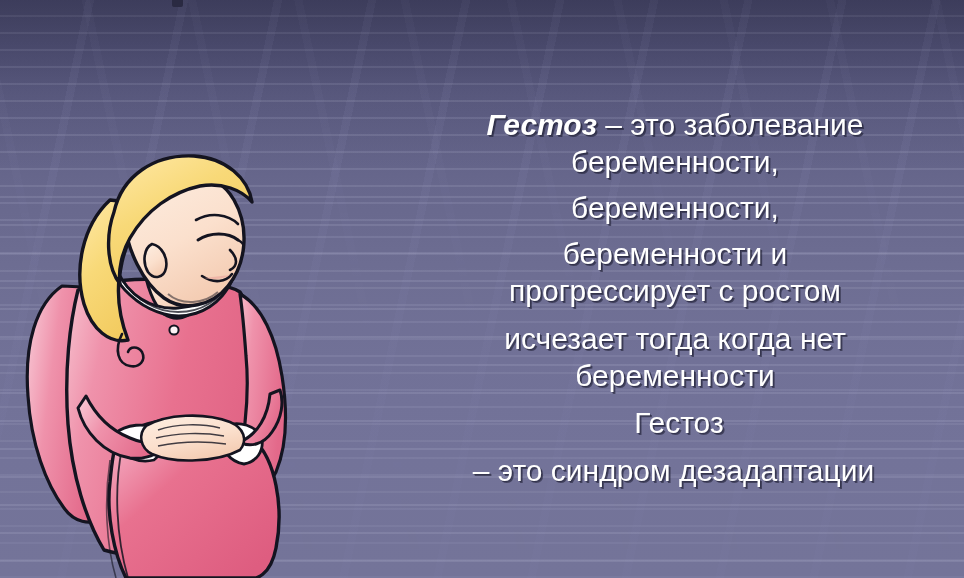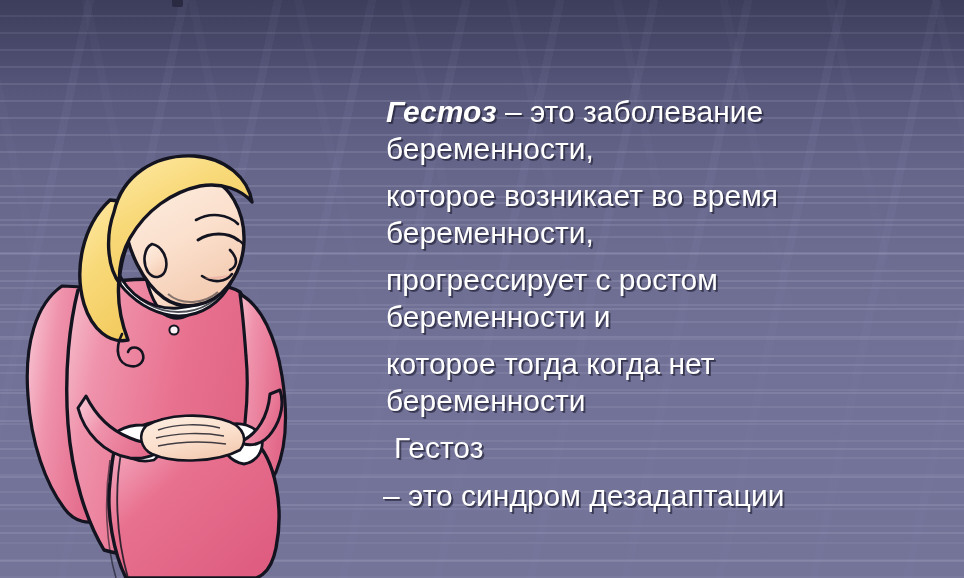--- a/index.html
+++ b/index.html
@@ -92,22 +92,23 @@
     left: 18px;
     top: 108px;
     width: 320px;
     height: 470px;
   }
 
   
   #text-block {
     position: absolute;
     left: 336px;
-    top: 93px;
+    top: 106px;
     width: 628px;
+    text-align: center;
   }
   .line {
     color: #ffffff;
     font-size: 30px;
     line-height: 38px;
     white-space: nowrap;
     text-shadow:
        2px 2px 0 rgba(25,25,45,0.55),
        1px 1px 0 rgba(25,25,45,0.35);
     padding-left: 50px;
@@ -244,33 +245,32 @@
   </svg>
 
   <div id="text-block">
 
     <div class="line"><span class="bi">Гестоз</span><span> – это заболевание</span></div>
 
     <div class="line tight"><span class="it">беременности</span><span>,</span></div>
 
     <div class="gap"></div>
 
-    <div class="line">которое возникает во время</div>
 
     <div class="line tight"><span class="it">беременности</span><span>,</span></div>
 
     <div class="gap"></div>
 
+    <div class="line tight"><span class="it">беременности</span><span> и</span></div>
+
     <div class="line">прогрессирует с ростом</div>
 
-    <div class="line tight"><span class="it">беременности</span><span> и</span></div>
-
-    <div class="gap"></div>
-
-    <div class="line">которое тогда когда нет</div>
+    <div class="gap"></div>
+
+    <div class="line">исчезает тогда когда нет</div>
 
     <div class="line tight it">беременности</div>
 
     <div class="gap"></div>
 
     <div class="line it indent-more">Гестоз</div>
 
     <div class="gap"></div>
 
     <div class="line outdent">– это синдром дезадаптации</div>

